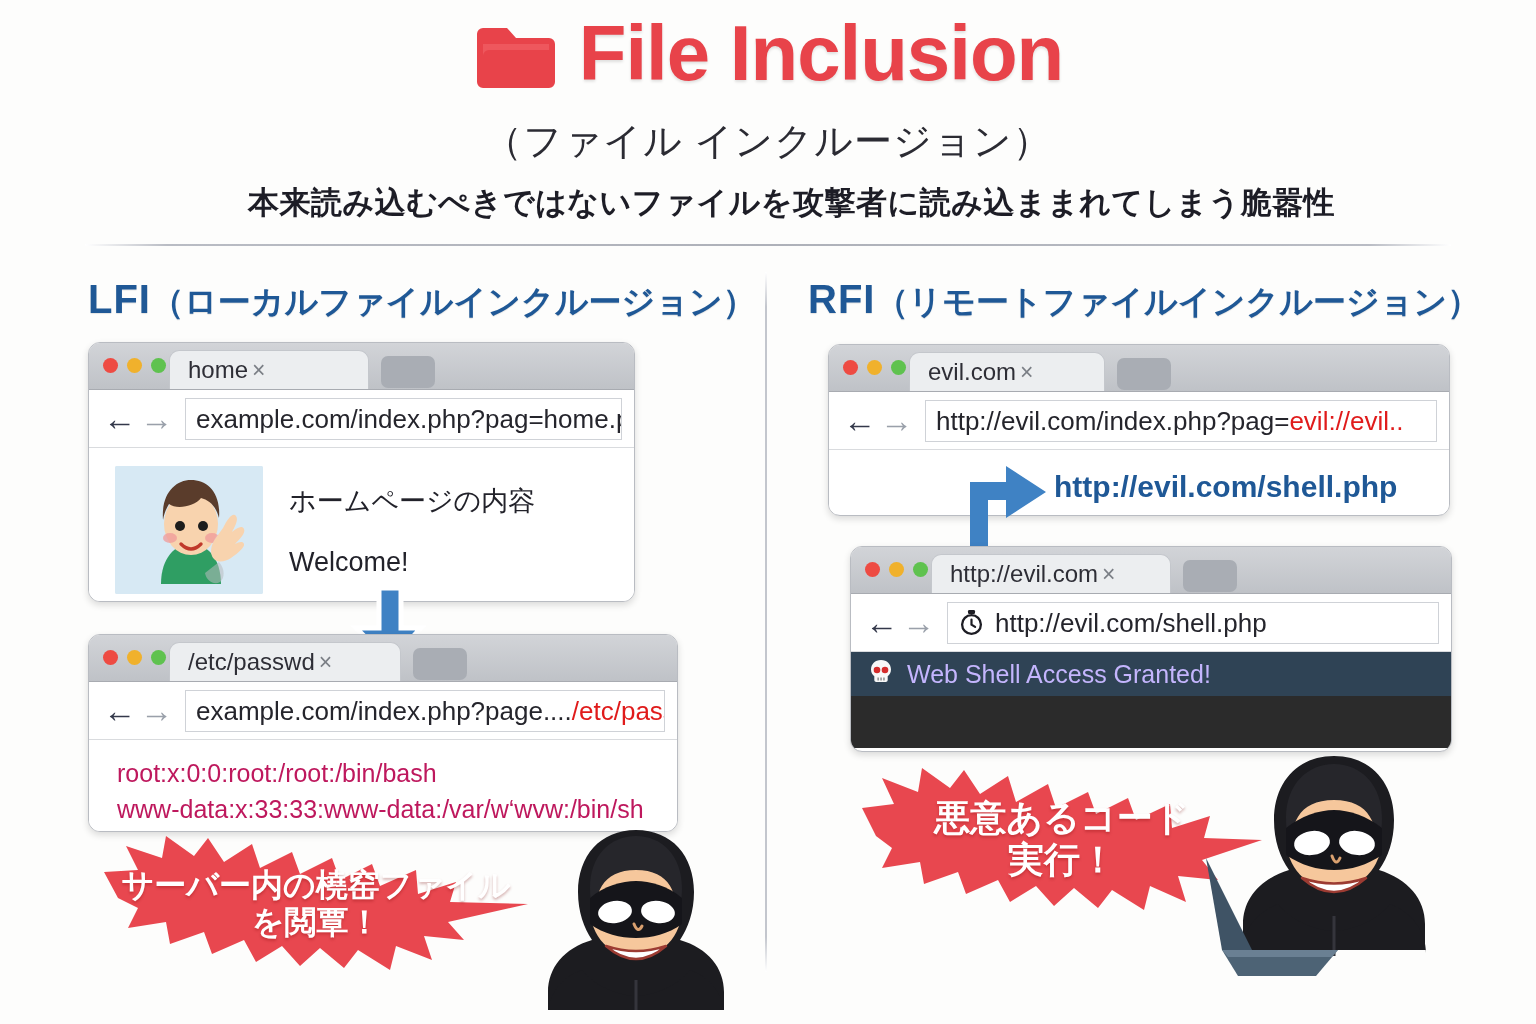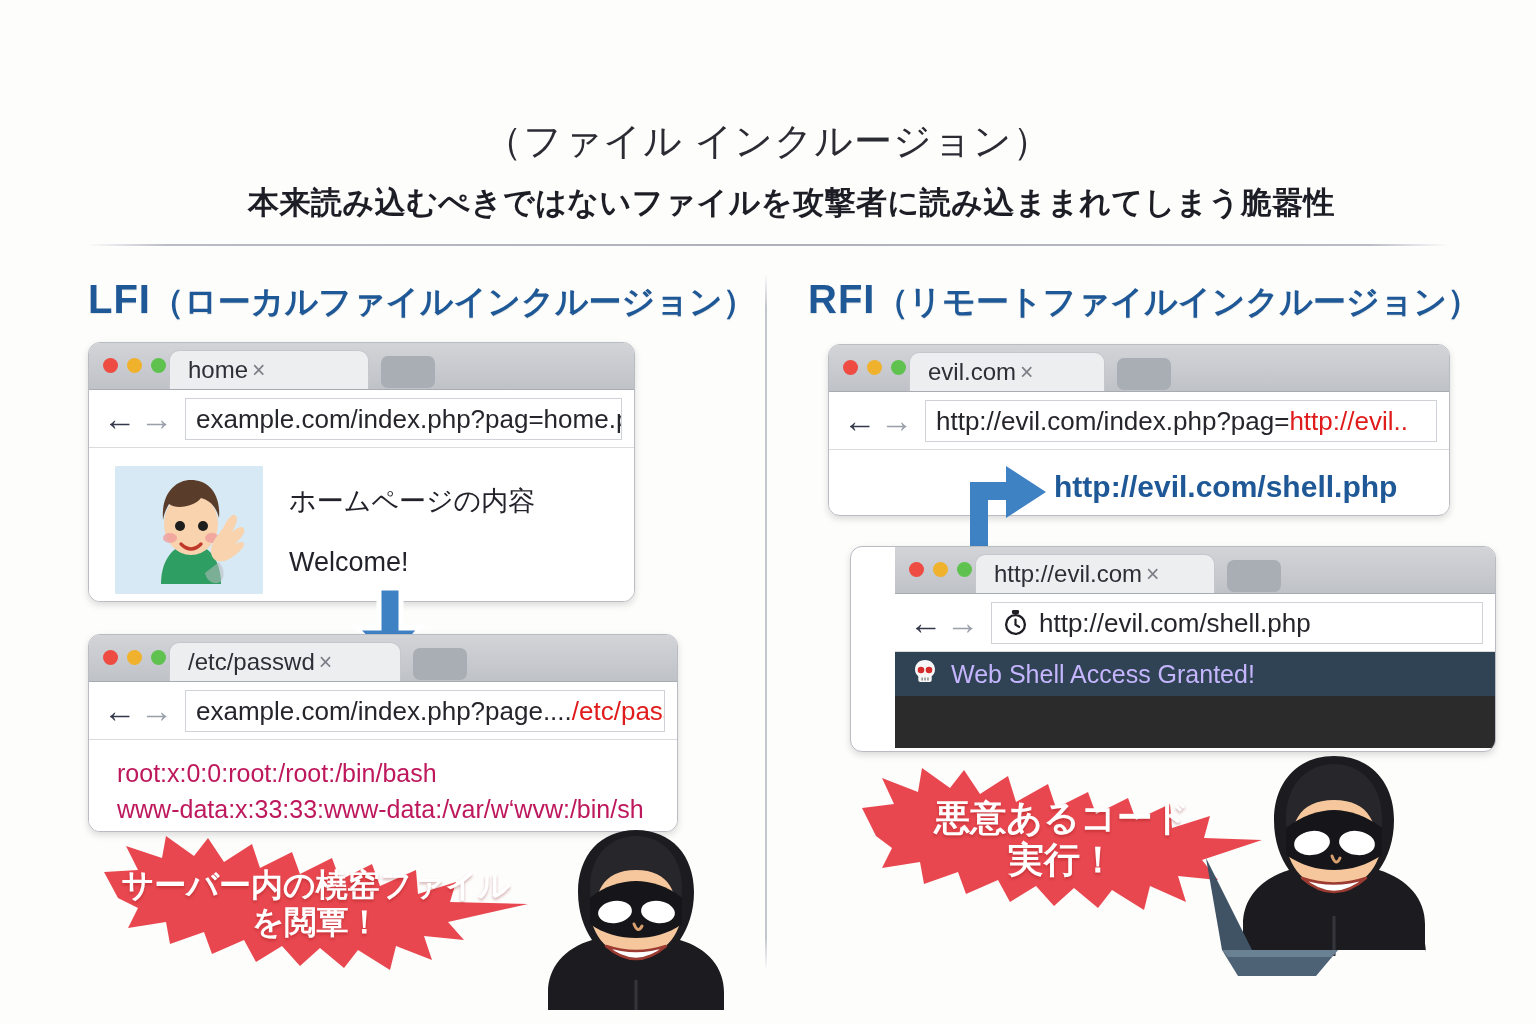--- a/index.html
+++ b/index.html
@@ -137,20 +137,29 @@
   .hacker svg{display:block;}
   .shell-url{
     position:absolute;font-size:30px;font-weight:bold;color:#1f5896;white-space:nowrap;
   }
 </style>
 </head>
 <body>
 
 <div class="stage">
 
+  <div class="title-row">
+    <span class="folder-icon">
+      <svg width="86" height="68" viewBox="0 0 86 68">
+        <path d="M4 12a6 6 0 0 1 6-6h24l9 10h33a6 6 0 0 1 6 6v38a6 6 0 0 1-6 6H10a6 6 0 0 1-6-6z" fill="#e8434a"></path>
+        <path d="M10 22h66v6H16a6 6 0 0 0-6 6z" fill="#f3676d" opacity=".55"></path>
+      </svg>
+    </span>
+    <span class="title-text">File Inclusion</span>
+  </div>
 
   <div class="subtitle-jp">（ファイル インクルージョン）</div>
   <div class="lead-jp">本来読み込むぺきではないファイルを攻撃者に読み込ままれてしまう脆嚣性</div>
   <div class="hr-main"></div>
   <div class="vdiv"></div>
 
   <div class="sec-head" id="lfi-head">
     <span class="abbr">LFI</span><span class="paren">（ローカルファイルインクルージョン）</span>
   </div>
 
@@ -268,34 +277,34 @@
       <div class="tab" style="width:196px;">
         <span class="tab-label">evil.com</span>
         <span class="tab-x">×</span>
       </div>
       <div class="tab-ghost" style="left:288px;"></div>
     </div>
     <div class="barrow">
       <span class="nav-ico nav-back">←</span>
       <span class="nav-ico nav-fwd">→</span>
       <div class="urlbar">
-        <span class="url-text"><span>http://evil.com/index.php?pag=</span><span class="hot">http://evil..</span></span>
+        <span class="url-text"><span>http://evil.com/index.php?pag=</span><span class="hot">evil://evil..</span></span>
       </div>
     </div>
     <div class="bbody" style="height:64px;"></div>
   </div>
 
   <div class="blue-arrow" style="position:absolute;left:962px;top:460px;">
     <svg width="88" height="110" viewBox="0 0 88 110">
       <path d="M8 110V22h36V6l40 26-40 26V40H26v70z" fill="#3f82c4"></path>
     </svg>
   </div>
   <div class="shell-url" style="left:1054px;top:470px;">http://evil.com/shell.php</div>
 
-  <div class="browser" style="left:850px;top:546px;width:600px;height:204px;padding-left:44px;">
+  <div class="browser" style="left:850px;top:546px;width:600px;height:204px;">
     <div class="bchrome">
       <div class="dots">
         <span class="dot r"></span>
         <span class="dot y"></span>
         <span class="dot g"></span>
       </div>
       <div class="tab" style="width:240px;">
         <span class="tab-label">http://evil.com</span>
         <span class="tab-x">×</span>
       </div>

